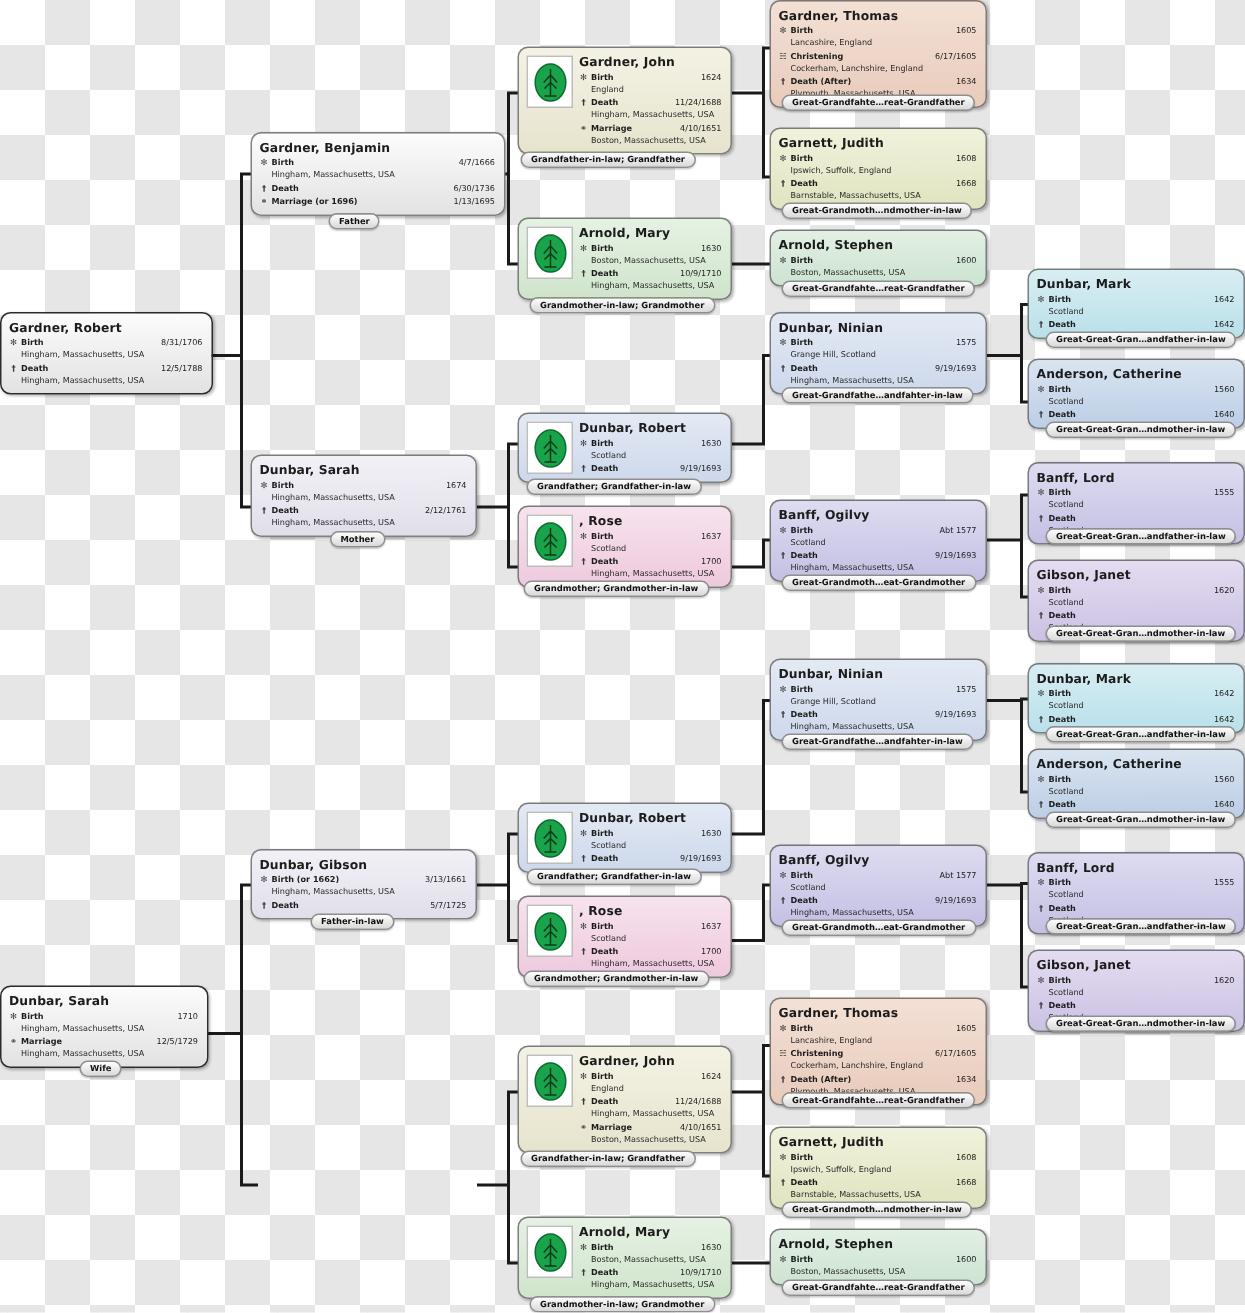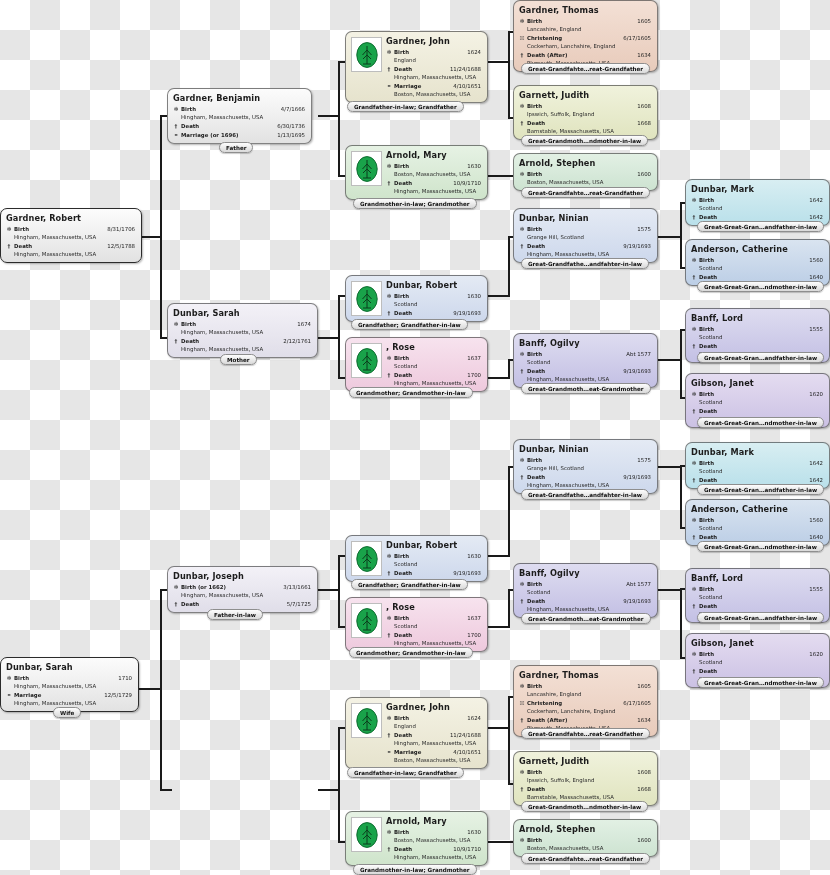--- a/index.html
+++ b/index.html
@@ -176,21 +176,21 @@
         <span class="ev">
             <span class="gl">†</span>
             <span>Death</span>
           </span>
         <span class="val">12/5/1788</span>
       </div>
       <div class="place">Hingham, Massachusetts, USA</div>
     </div>
   </div>
 
-  <div class="node" style="left:167px;top:88px;width:145px;">
+  <div class="node" style="left:167px;top:88px;width:170px;">
     <div class="card c-gray">
       <div class="name">Gardner, Benjamin</div>
       <div class="row">
         <span class="ev">
             <span class="gl">✻</span>
             <span>Birth</span>
           </span>
         <span class="val">4/7/1666</span>
       </div>
       <div class="place">Hingham, Massachusetts, USA</div>
@@ -593,21 +593,21 @@
           </span>
         <span class="val">12/5/1729</span>
       </div>
       <div class="place">Hingham, Massachusetts, USA</div>
     </div>
     <div class="pill" style="left:53px;top:50px;">Wife</div>
   </div>
 
   <div class="node" style="left:167px;top:566px;width:151px;">
     <div class="card c-gray" style="background:linear-gradient(#f3f1f7,#e0dee9);">
-      <div class="name">Dunbar, Joseph</div>
+      <div class="name">Dunbar, Gibson</div>
       <div class="row">
         <span class="ev">
             <span class="gl">✻</span>
             <span>Birth (or 1662)</span>
           </span>
         <span class="val">3/13/1661</span>
       </div>
       <div class="place">Hingham, Massachusetts, USA</div>
       <div class="row">
         <span class="ev">

